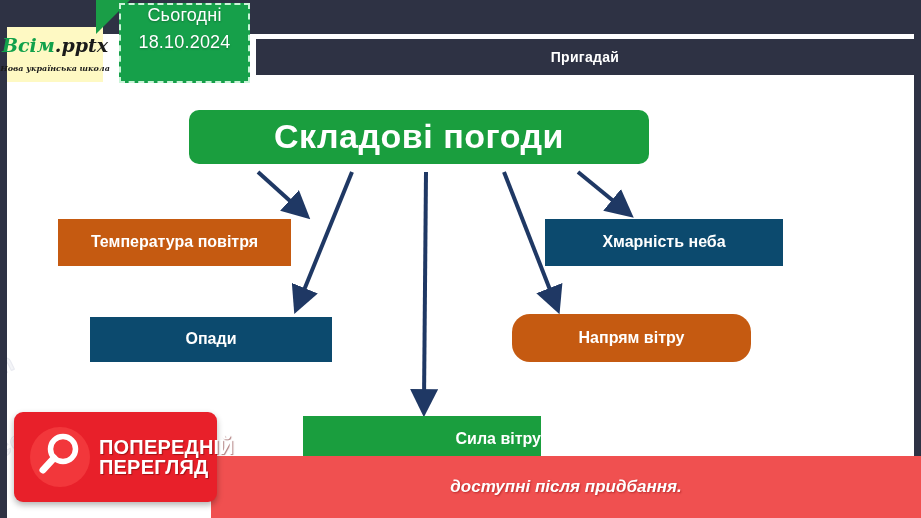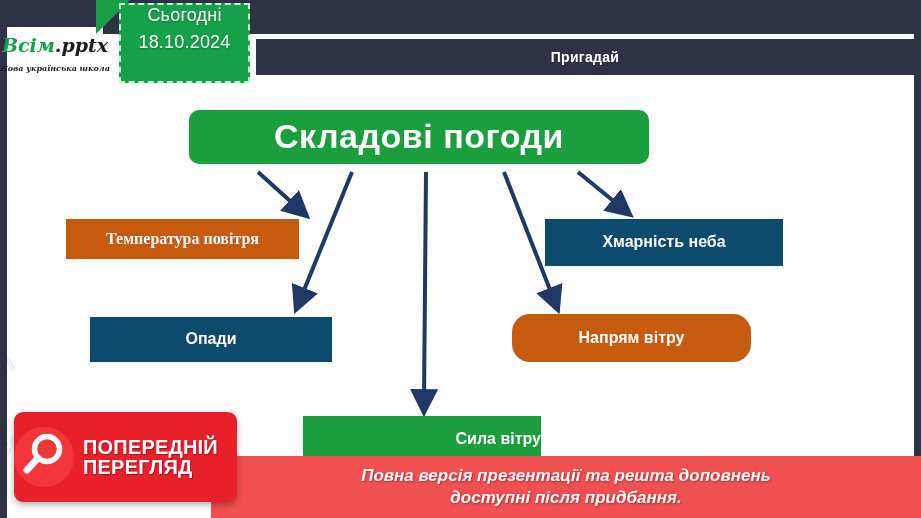--- a/index.html
+++ b/index.html
@@ -65,21 +65,21 @@
     right: 0; top: 0;
     width: 7px; height: 518px;
     background: #2e3244;
   }
 
   
   #logo-plate {
     position: absolute;
     left: 7px; top: 27px;
     width: 96px; height: 55px;
-    background: #ffffff;
+    background: #fef9c3;
     display: flex;
     flex-direction: column;
     align-items: center;
     justify-content: center;
   }
   #logo-main {
     font-family: "DejaVu Serif", serif;
     font-size: 19px;
     font-style: italic;
     font-weight: 700;
@@ -169,21 +169,21 @@
   .box.blue    { background: #0c4a6e; }
 
   #box-title {
     left: 189px; top: 110px;
     width: 460px; height: 54px;
     border-radius: 10px;
     font-size: 34px;
     font-weight: 700;
     letter-spacing: .5px;
   }
-  #box-temperature { left: 66px;  top: 219px; width: 233px; height: 40px; font-size: 16px; font-family: Liberation Serif, serif; }
+  #box-temperature { left: 58px;  top: 219px; width: 233px; height: 47px; font-size: 16px; }
   #box-cloudiness  { left: 545px; top: 219px; width: 238px; height: 47px; font-size: 16px; }
   #box-precip      { left: 90px;  top: 317px; width: 242px; height: 45px; font-size: 16px; }
   #box-winddir     { left: 512px; top: 314px; width: 239px; height: 48px; font-size: 16px; border-radius: 18px; }
   #box-windforce   { left: 303px; top: 416px; width: 238px; height: 47px; font-size: 16px; justify-content: flex-end; }
 
   
   #bottom-banner {
     position: absolute;
     left: 211px; top: 456px;
     width: 710px; height: 62px;
@@ -200,28 +200,28 @@
     font-weight: 700;
     line-height: 1.3;
     text-shadow: 1px 1px 2px rgba(120,0,0,.45);
     white-space: nowrap;
   }
 
   
   #preview-badge {
     position: absolute;
     left: 14px; top: 412px;
-    width: 223px; height: 90px;
+    width: 203px; height: 90px;
     background: #e8202a;
     border-radius: 9px;
     box-shadow: 0 3px 6px rgba(0,0,0,.3);
     display: flex;
     align-items: center;
     gap: 9px;
-    padding-left: 0;
+    padding-left: 16px;
   }
   #magnifier-circle {
     width: 60px; height: 60px;
     border-radius: 50%;
     background: #f2373b;
     flex: 0 0 auto;
     position: relative;
   }
   #preview-text {
     display: flex;
@@ -327,21 +327,20 @@
     <div>18.10.2024</div>
   </div>
 
   <div id="header-bar">
     <span id="header-title">Пригадай</span>
   </div>
 
   <div id="badge-notch"></div>
 
   <div id="bottom-banner">
-    <div class="line">Повна версія презентації та решта доповнень</div>
     <div class="line">доступні після придбання.</div>
   </div>
 
   <div id="preview-badge">
     <div id="magnifier-circle">
       <svg width="60" height="60" viewBox="0 0 60 60" aria-hidden="true">
         <circle cx="33" cy="22" r="12.5" fill="none" stroke="#ffffff" stroke-width="5.5"></circle>
         <line x1="24" y1="31" x2="13" y2="43" stroke="#ffffff" stroke-width="7" stroke-linecap="round"></line>
       </svg>
     </div>

